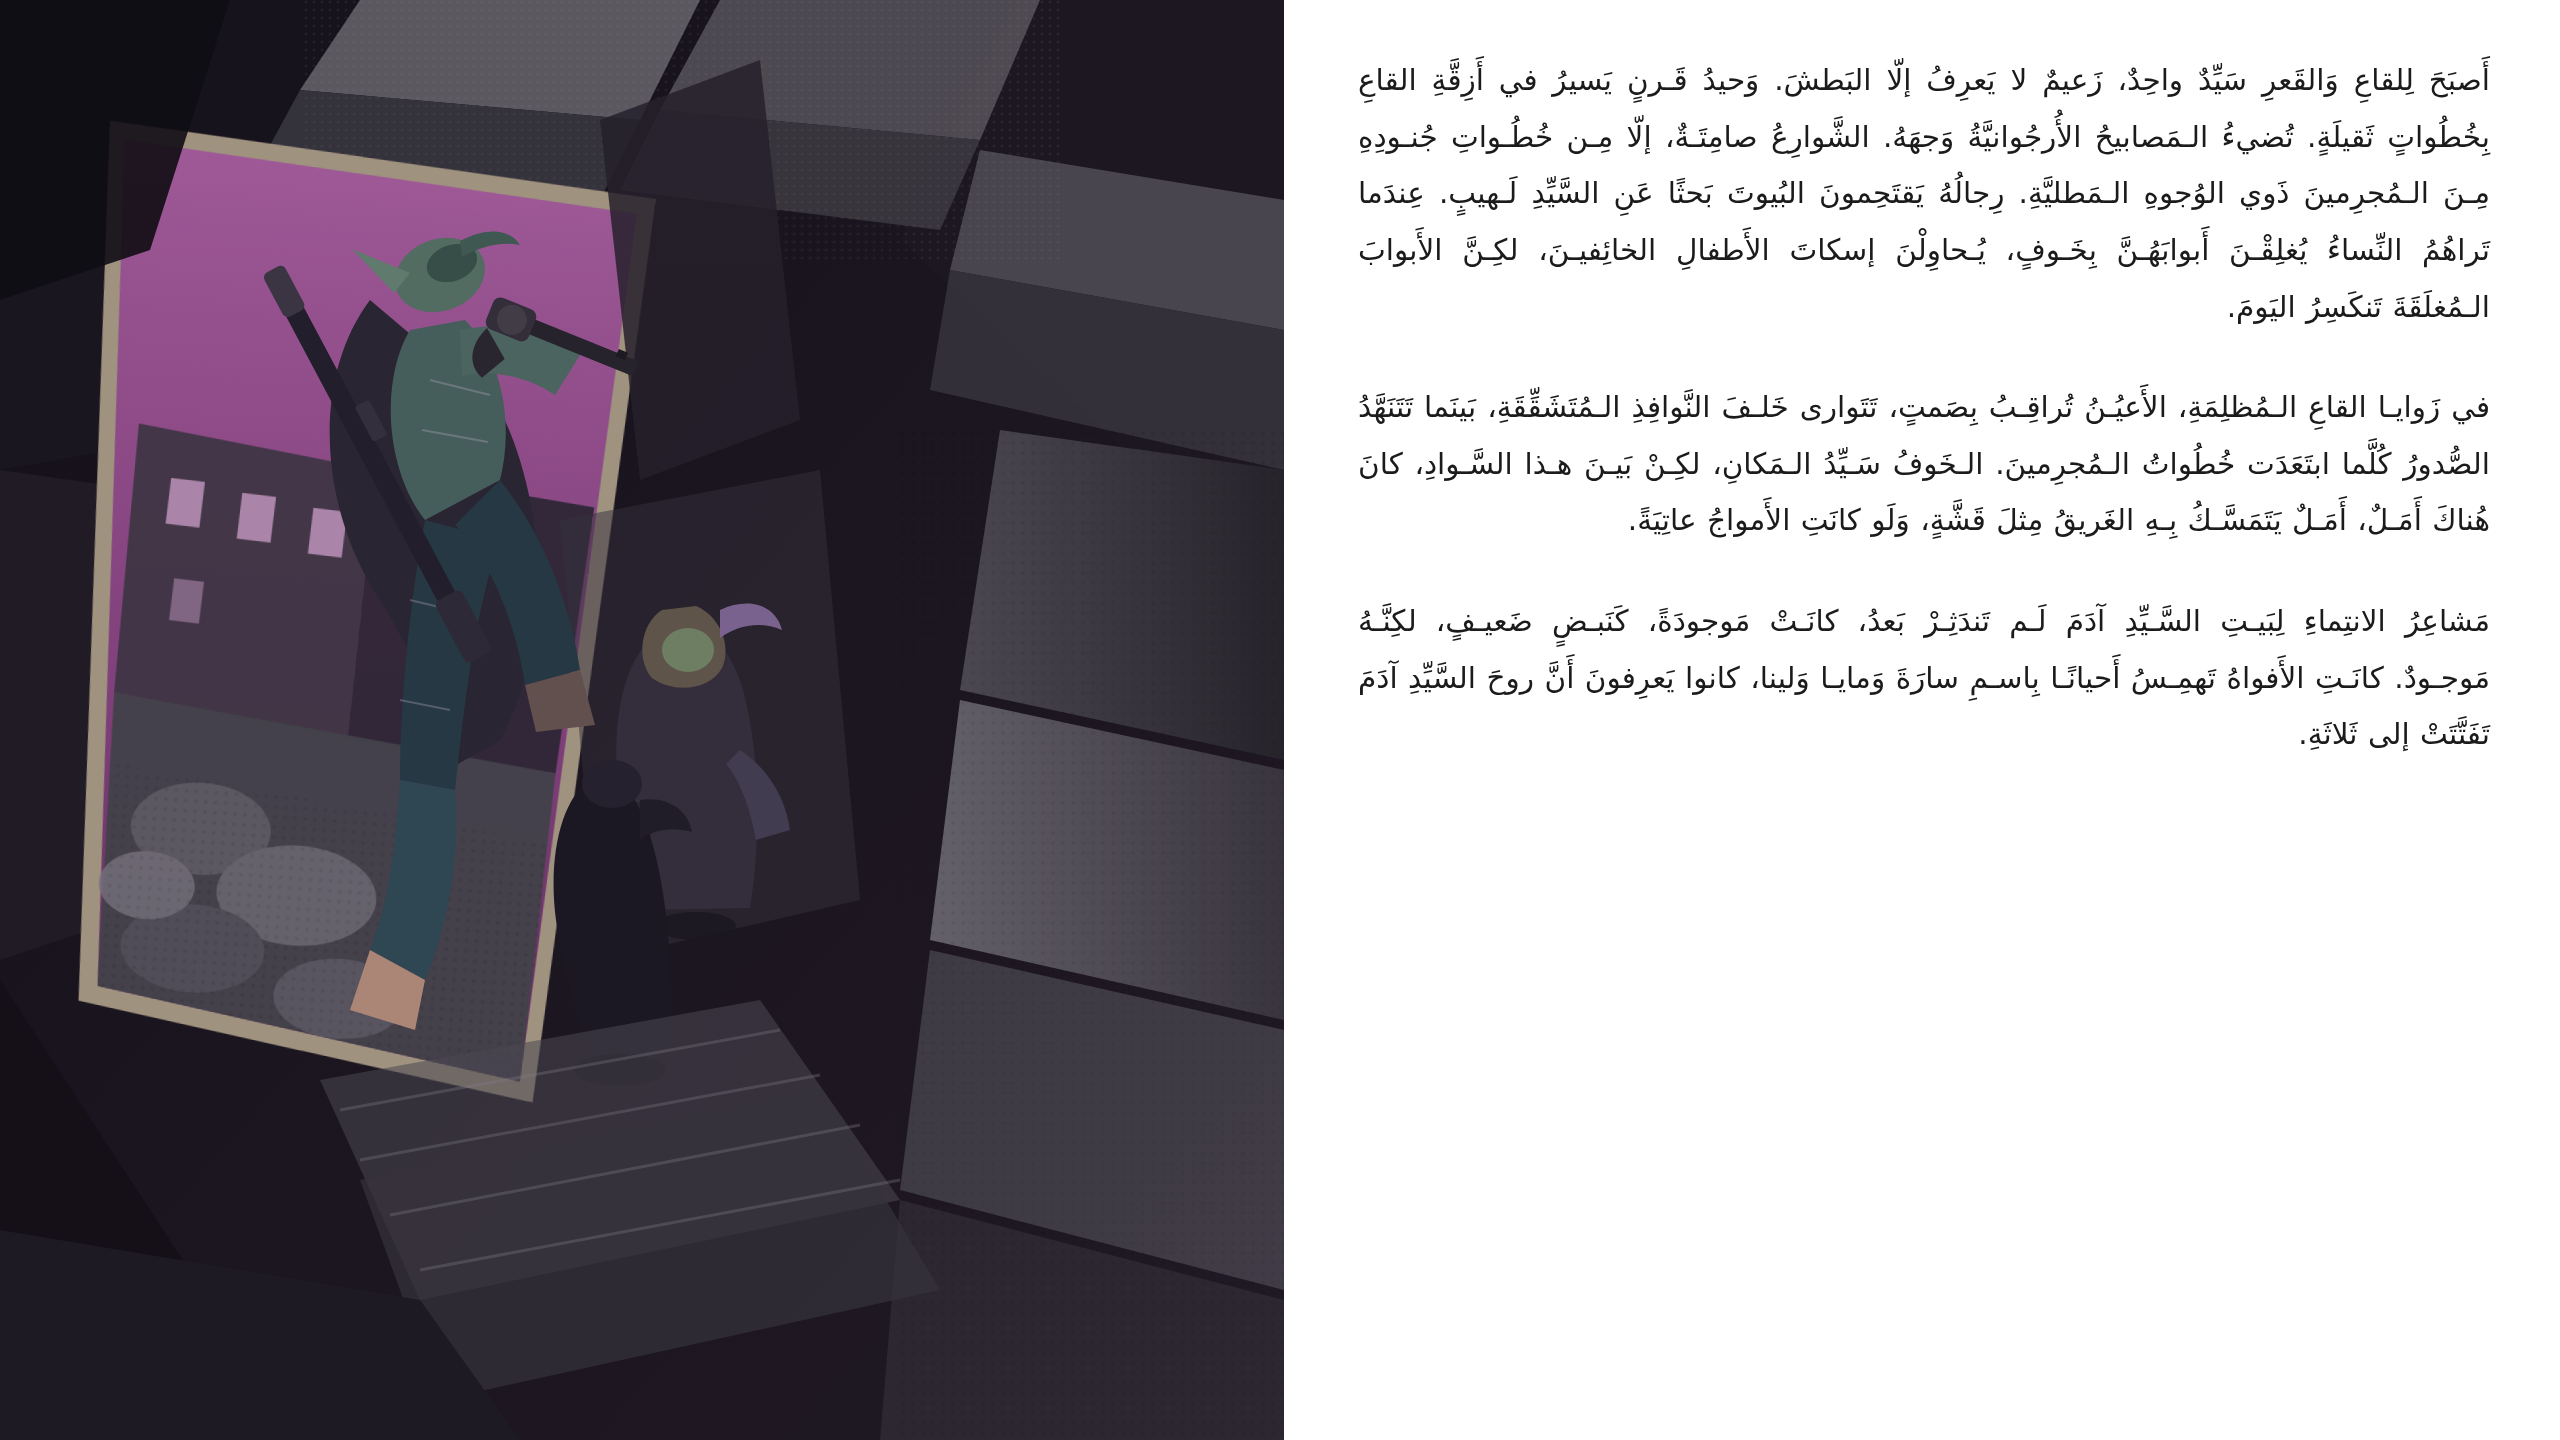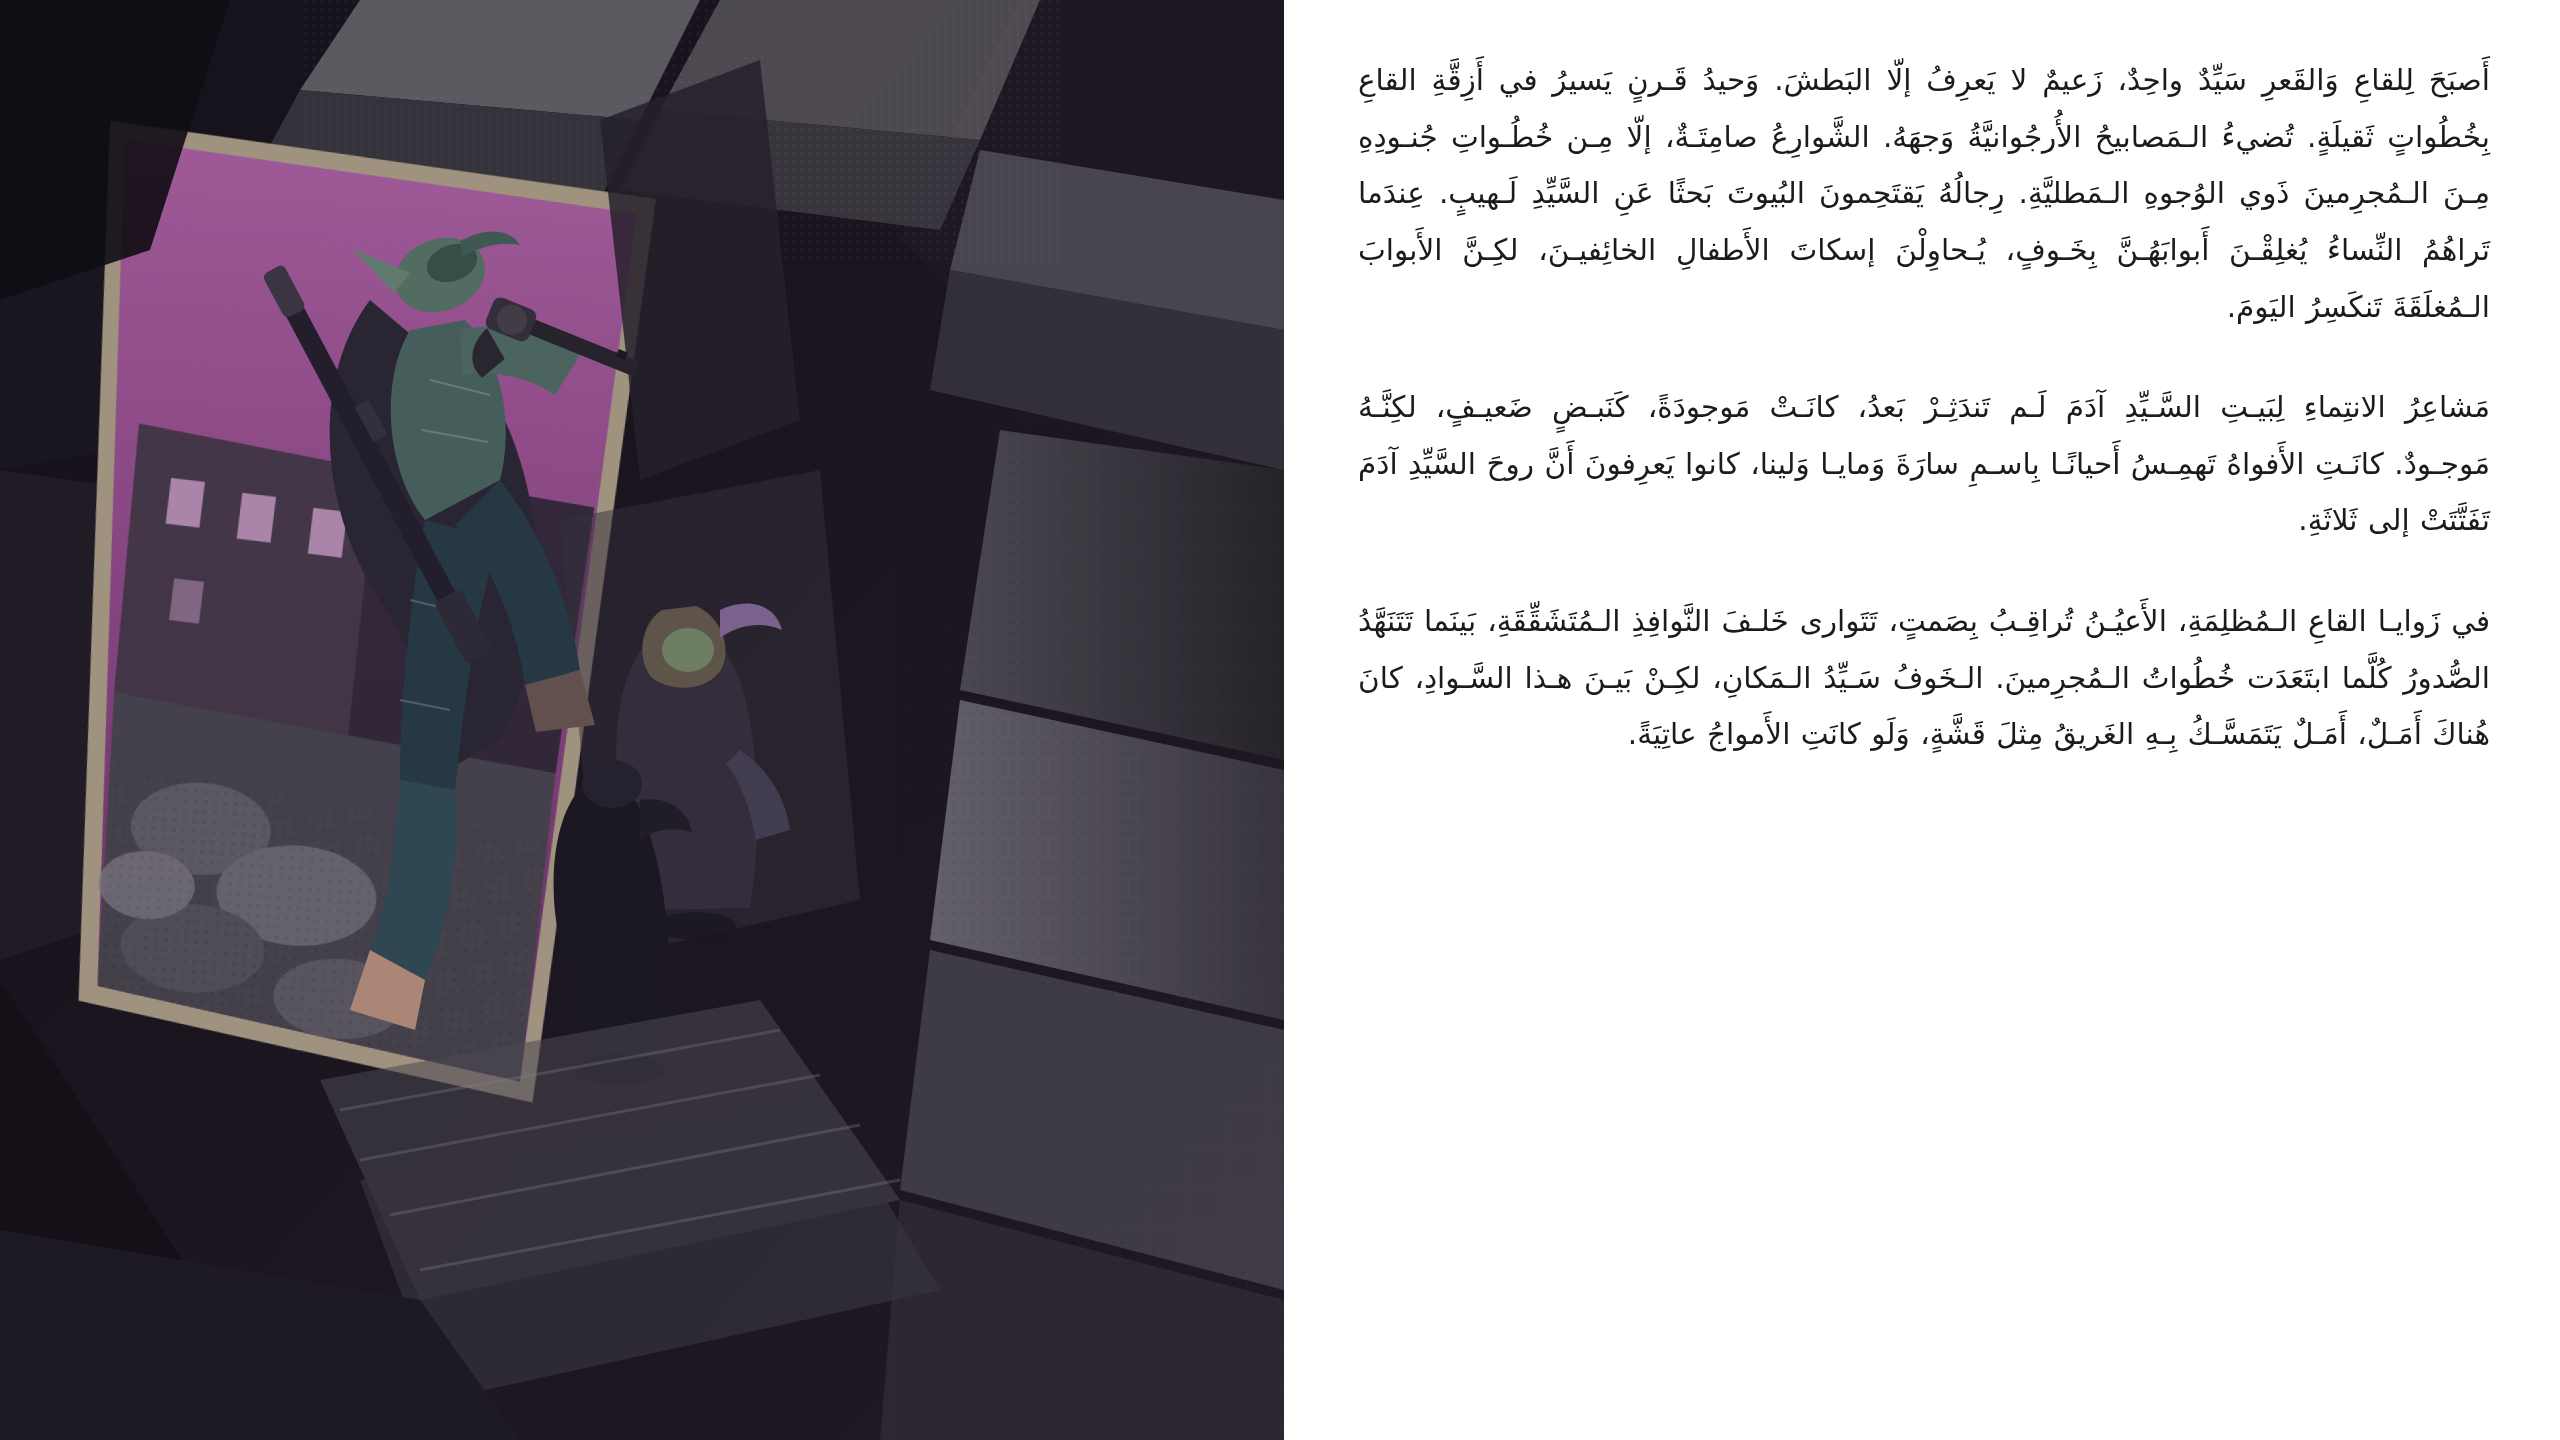--- a/index.html
+++ b/index.html
@@ -254,17 +254,17 @@
       </g>
 
       <rect x="0" y="0" width="1284" height="1440" fill="none"></rect>
       <rect x="0" y="0" width="1284" height="1440" fill="#0c0910" opacity="0.12"></rect>
     </svg>
     <div class="illo-caption">رسم لشخصية مسلحة تقفز في زقاق مظلم بإضاءة أرجوانية</div>
   </div>
 
   <div class="text-panel">
     <p class="paragraph">أَصبَحَ لِلقاعِ وَالقَعرِ سَيِّدٌ واحِدٌ، زَعيمٌ لا يَعرِفُ إلّا البَطشَ. وَحيدُ قَـرنٍ يَسيرُ في أَزِقَّةِ القاعِ بِخُطُواتٍ ثَقيلَةٍ. تُضيءُ الـمَصابيحُ الأُرجُوانيَّةُ وَجهَهُ. الشَّوارِعُ صامِتَـةٌ، إلّا مِـن خُطُـواتِ جُنـودِهِ مِـنَ الـمُجرِمينَ ذَوي الوُجوهِ الـمَطليَّةِ. رِجالُهُ يَقتَحِمونَ البُيوتَ بَحثًا عَنِ السَّيِّدِ لَـهيبٍ. عِندَما تَراهُمُ النِّساءُ يُغلِقْـنَ أَبوابَهُـنَّ بِخَـوفٍ، يُـحاوِلْنَ إسكاتَ الأَطفالِ الخائِفيـنَ، لكِـنَّ الأَبوابَ الـمُغلَقَةَ تَنكَسِرُ اليَومَ.</p>
+    <p class="paragraph">في زَوايـا القاعِ الـمُظلِمَةِ، الأَعيُـنُ تُراقِـبُ بِصَمتٍ، تَتَوارى خَلـفَ النَّوافِذِ الـمُتَشَقِّقَةِ، بَينَما تَتَنَهَّدُ الصُّدورُ كُلَّما ابتَعَدَت خُطُواتُ الـمُجرِمينَ. الـخَوفُ سَـيِّدُ الـمَكانِ، لكِـنْ بَيـنَ هـذا السَّـوادِ، كانَ هُناكَ أَمَـلٌ، أَمَـلٌ يَتَمَسَّـكُ بِـهِ الغَريقُ مِثلَ قَشَّةٍ، وَلَو كانَتِ الأَمواجُ عاتِيَةً.</p>
     <p class="paragraph">مَشاعِرُ الانتِماءِ لِبَيـتِ السَّـيِّدِ آدَمَ لَـم تَندَثِـرْ بَعدُ، كانَـتْ مَوجودَةً، كَنَبـضٍ ضَعيـفٍ، لكِنَّـهُ مَوجـودٌ. كانَـتِ الأَفواهُ تَهمِـسُ أَحيانًـا بِاسـمِ سارَةَ وَمايـا وَلينا، كانوا يَعرِفونَ أَنَّ روحَ السَّيِّدِ آدَمَ تَفَتَّتَتْ إلى ثَلاثَةِ.</p>
-    <p class="paragraph">في زَوايـا القاعِ الـمُظلِمَةِ، الأَعيُـنُ تُراقِـبُ بِصَمتٍ، تَتَوارى خَلـفَ النَّوافِذِ الـمُتَشَقِّقَةِ، بَينَما تَتَنَهَّدُ الصُّدورُ كُلَّما ابتَعَدَت خُطُواتُ الـمُجرِمينَ. الـخَوفُ سَـيِّدُ الـمَكانِ، لكِـنْ بَيـنَ هـذا السَّـوادِ، كانَ هُناكَ أَمَـلٌ، أَمَـلٌ يَتَمَسَّـكُ بِـهِ الغَريقُ مِثلَ قَشَّةٍ، وَلَو كانَتِ الأَمواجُ عاتِيَةً.</p>
   </div>
 
 </div>
 
 </body></html>

